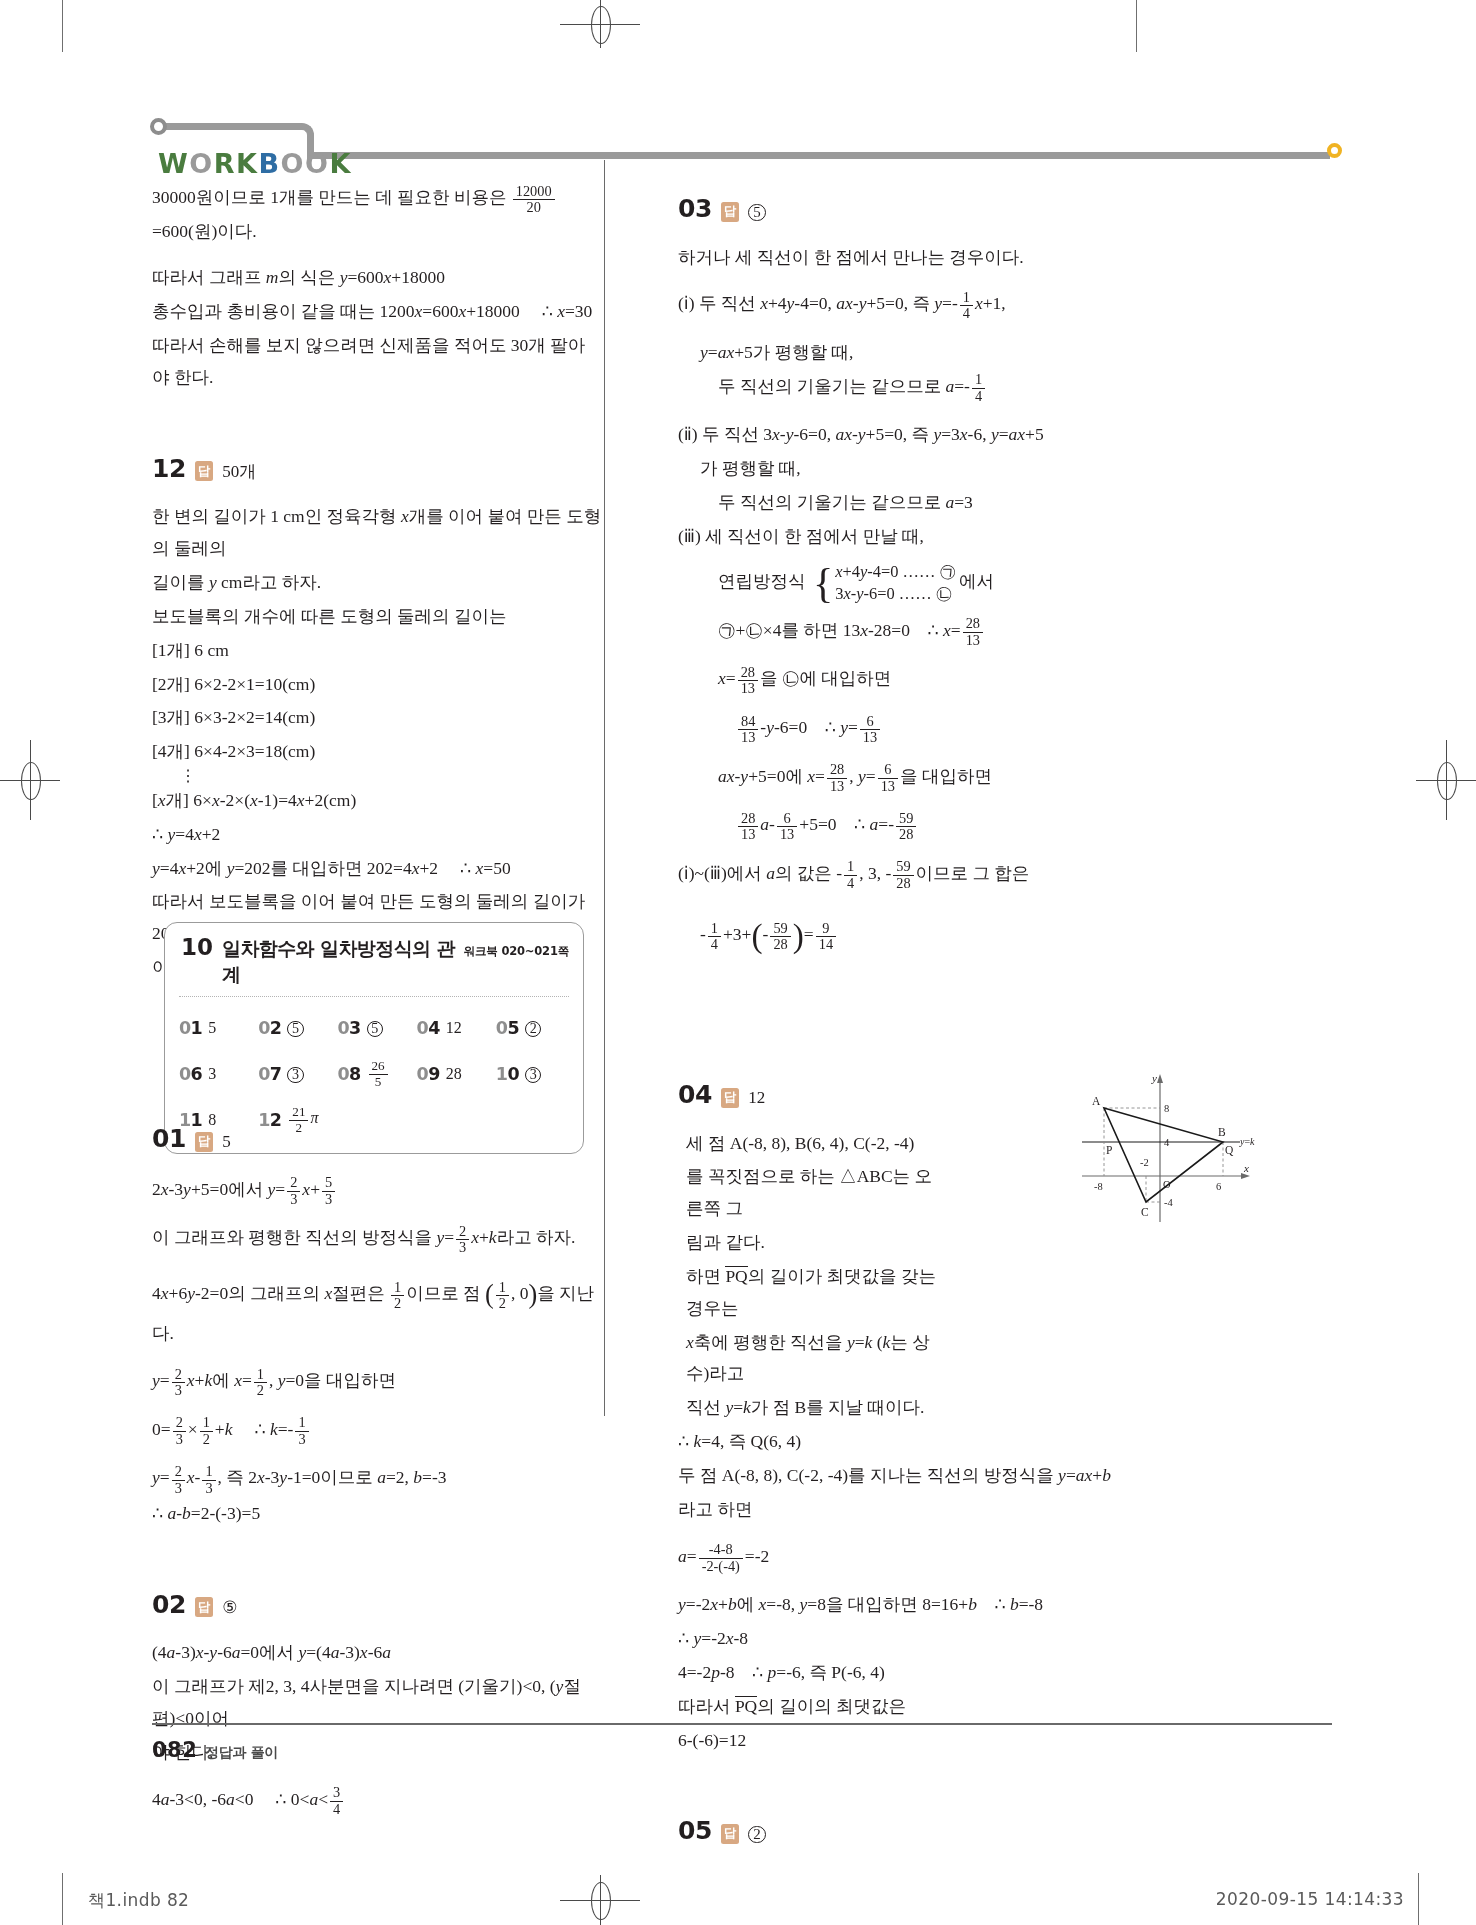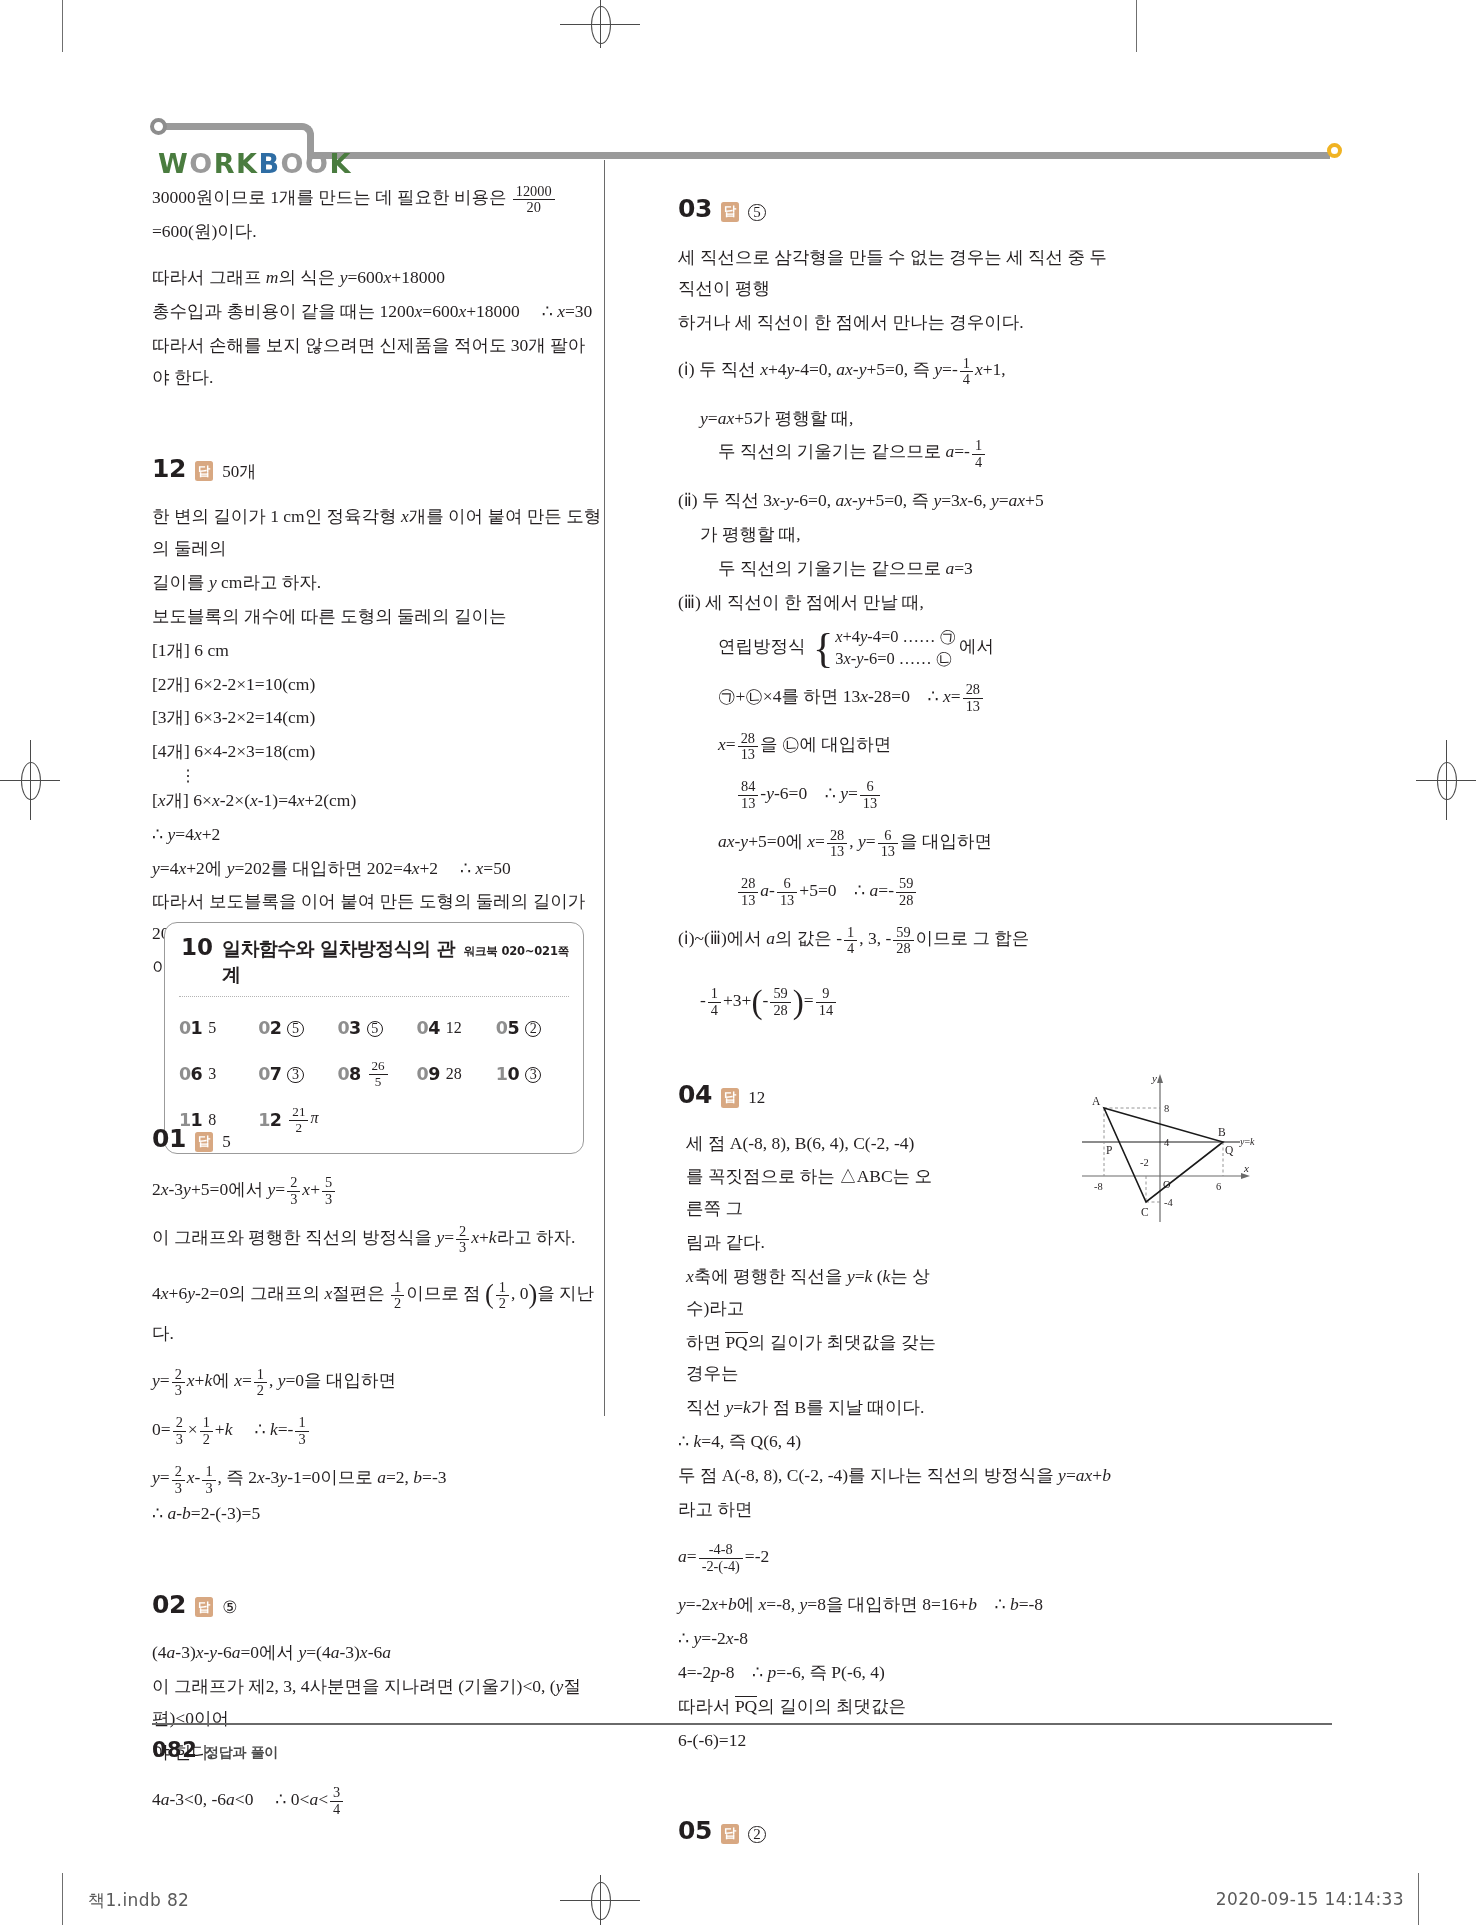--- a/index.html
+++ b/index.html
@@ -271,21 +271,20 @@
     <p>4<span class="it">a</span>-3&lt;0, -6<span class="it">a</span>&lt;0 &nbsp;&nbsp;&nbsp;&nbsp;∴ 0&lt;<span class="it">a</span>&lt;<span class="frac"><span class="nu">3</span><span class="de">4</span></span></p>
   </div>
 
   <div class="col colR">
 
     <div class="ph">
       <span class="pn">03</span>
       <span class="dap">답</span>
       <span class="pa ci-wrap"><span class="ci">5</span></span>
     </div>
-    <p>세 직선으로 삼각형을 만들 수 없는 경우는 세 직선 중 두 직선이 평행</p>
     <p>하거나 세 직선이 한 점에서 만나는 경우이다.</p>
     <div class="gap"></div>
     <p>(ⅰ) 두 직선 <span class="it">x</span>+4<span class="it">y</span>-4=0, <span class="it">ax</span>-<span class="it">y</span>+5=0, 즉 <span class="it">y</span>=-<span class="frac"><span class="nu">1</span><span class="de">4</span></span><span class="it">x</span>+1,</p>
     <div class="gap"></div>
     <p class="ind"><span class="it">y</span>=<span class="it">ax</span>+5가 평행할 때,</p>
     <p class="ind2">두 직선의 기울기는 같으므로 <span class="it">a</span>=-<span class="frac"><span class="nu">1</span><span class="de">4</span></span></p>
     <div class="gap"></div>
     <p>(ⅱ) 두 직선 3<span class="it">x</span>-<span class="it">y</span>-6=0, <span class="it">ax</span>-<span class="it">y</span>+5=0, 즉 <span class="it">y</span>=3<span class="it">x</span>-6, <span class="it">y</span>=<span class="it">ax</span>+5</p>
     <p class="ind">가 평행할 때,</p>
     <p class="ind2">두 직선의 기울기는 같으므로 <span class="it">a</span>=3</p>
@@ -320,22 +319,22 @@
   <div class="col colR" style="top:1068px;">
     <div class="ph">
       <span class="pn">04</span>
       <span class="dap">답</span>
       <span class="pa">12</span>
     </div>
     <div style="width:255px;margin-left:8px;">
       <p>세 점 A(-8, 8), B(6, 4), C(-2, -4)</p>
       <p>를 꼭짓점으로 하는 △ABC는 오른쪽 그</p>
       <p>림과 같다.</p>
+      <p>하면 <span class="ov">PQ</span>의 길이가 최댓값을 갖는 경우는</p>
       <p><span class="it">x</span>축에 평행한 직선을 <span class="it">y</span>=<span class="it">k</span> (<span class="it">k</span>는 상수)라고</p>
-      <p>하면 <span class="ov">PQ</span>의 길이가 최댓값을 갖는 경우는</p>
       <p>직선 <span class="it">y</span>=<span class="it">k</span>가 점 B를 지날 때이다.</p>
     </div>
     <p>∴ <span class="it">k</span>=4, 즉 Q(6, 4)</p>
     <p>두 점 A(-8, 8), C(-2, -4)를 지나는 직선의 방정식을 <span class="it">y</span>=<span class="it">ax</span>+<span class="it">b</span></p>
     <p>라고 하면</p>
     <div class="gap"></div>
     <p><span class="it">a</span>=<span class="frac"><span class="nu">-4-8</span><span class="de">-2-(-4)</span></span>=-2</p>
     <div class="gap"></div>
     <p><span class="it">y</span>=-2<span class="it">x</span>+<span class="it">b</span>에 <span class="it">x</span>=-8, <span class="it">y</span>=8을 대입하면 8=16+<span class="it">b</span> &nbsp;&nbsp;&nbsp;∴ <span class="it">b</span>=-8</p>
     <p>∴ <span class="it">y</span>=-2<span class="it">x</span>-8</p>

